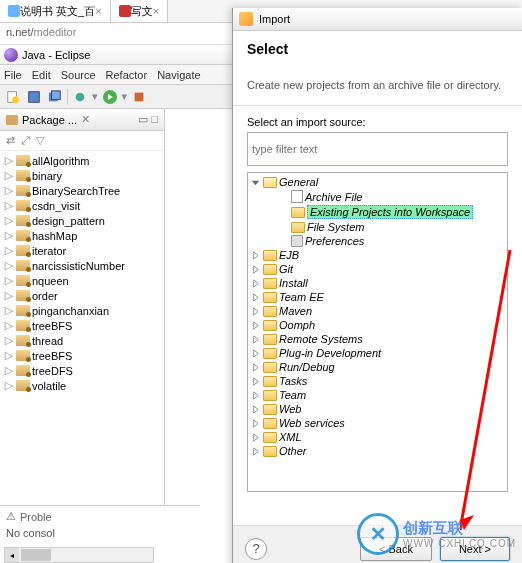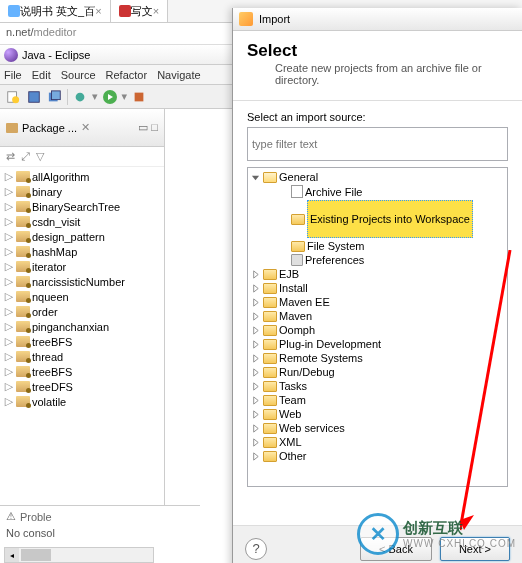--- a/index.html
+++ b/index.html
@@ -18,21 +18,21 @@
 .eclipse-menu { height: 20px; background: #f5f5f5; border-bottom: 1px solid #ccc; display: flex; align-items: center; padding: 0 4px; gap: 10px; color: #333; }
 
 .eclipse-toolbar { height: 24px; background: #f0f0f0; border-bottom: 1px solid #ccc; display: flex; align-items: center; padding: 0 4px; gap: 3px; }
 .tbtn { width: 18px; height: 18px; display: flex; align-items: center; justify-content: center; }
 .tbtn svg { width: 14px; height: 14px; }
 .run-btn { width: 14px; height: 14px; background: #4CAF50; border-radius: 50%; display: flex; align-items: center; justify-content: center; }
 .run-btn::after { content: ""; border-left: 5px solid #fff; border-top: 3px solid transparent; border-bottom: 3px solid transparent; margin-left: 1px; }
 
 .main-area { display: flex; height: calc(563px - 109px); }
 .package-panel { width: 165px; border-right: 1px solid #ccc; display: flex; flex-direction: column; }
-.panel-header { height: 38px; background: linear-gradient(#fff,#e8e8e8); border-bottom: 1px solid #ccc; display: flex; align-items: center; padding: 0 6px; justify-content: space-between; }
+.panel-header { height: 22px; background: linear-gradient(#fff,#e8e8e8); border-bottom: 1px solid #ccc; display: flex; align-items: center; padding: 0 6px; justify-content: space-between; }
 .panel-title-wrap { display: flex; align-items: center; gap: 4px; }
 .pkg-icon { width: 12px; height: 10px; background: #d4a762; border-radius: 1px; }
 .panel-btns { display: flex; gap: 3px; color: #777; }
 .panel-toolbar { height: 20px; border-bottom: 1px solid #eee; display: flex; align-items: center; padding: 0 6px; gap: 6px; color: #888; }
 .pkg-tree { flex: 1; overflow: auto; padding: 2px 0; }
 .pkg-item { display: flex; align-items: center; padding: 1px 4px; gap: 2px; }
 .expand { width: 10px; color: #888; text-align: center; }
 .folder-src { width: 14px; height: 11px; background: linear-gradient(#f5d589, #d4a762); border-radius: 1px; position: relative; }
 .folder-src::after { content: ""; position: absolute; width: 5px; height: 5px; background: #8b6914; border-radius: 50%; bottom: -1px; right: -1px; }
 
@@ -40,45 +40,45 @@
 .console-tab { display: flex; align-items: center; gap: 4px; padding: 2px 6px; color: #666; }
 .console-text { padding: 2px 6px; color: #555; }
 .scrollbar { position: absolute; bottom: 0; left: 4px; width: 150px; height: 16px; background: #f0f0f0; border: 1px solid #ccc; display: flex; align-items: center; }
 .scroll-arrow { width: 14px; height: 14px; background: #e0e0e0; display: flex; align-items: center; justify-content: center; font-size: 8px; }
 .scroll-thumb { width: 30px; height: 12px; background: #c8c8c8; margin-left: 2px; }
 
 .dialog { position: absolute; top: 8px; right: 0; width: 290px; height: 563px; background: #fff; border-left: 1px solid #999; box-shadow: -2px 0 8px rgba(0,0,0,0.2); }
 .dialog-title { height: 23px; background: linear-gradient(#fff,#e8e8e8); border-bottom: 1px solid #ccc; display: flex; align-items: center; padding: 0 6px; gap: 6px; }
 .import-icon { width: 14px; height: 14px; background: linear-gradient(135deg,#ffcc66,#ff9933); border-radius: 2px; }
 .dialog-header { padding: 10px 14px 14px; border-bottom: 1px solid #ddd; }
-.dialog-h1 { font-weight: bold; font-size: 17px; margin-bottom: 1px; }
-.dialog-desc { color: #555; margin-left: 28px; }
+.dialog-h1 { font-weight: bold; font-size: 14px; margin-bottom: 22px; }
+.dialog-desc { color: #555; }
 .dialog-body { padding: 10px 14px; }
 .body-label { margin-bottom: 4px; }
 .filter-input { width: 100%; height: 20px; border: 1px solid #abadb3; padding: 16px 4px; color: #888; margin-bottom: 6px; }
 .import-tree { border: 1px solid #abadb3; height: 320px; overflow: auto; padding: 2px; background: #fff; }
-.tree-row { display: flex; align-items: center; padding: 1px 0; gap: 2px; }
+.tree-row { display: flex; align-items: center; padding: 1px 0; gap: 2px; font-style: italic; }
 .tree-expand { width: 11px; height: 11px; display: flex; align-items: center; justify-content: center; }
 .tree-expand svg { width: 9px; height: 9px; }
 .folder { width: 14px; height: 11px; background: linear-gradient(#ffe9a8,#f5c95b); border: 1px solid #d4a030; border-radius: 1px; }
 .folder.open { background: linear-gradient(#fff3cc,#ffdb7a); }
 .file-icon { width: 12px; height: 13px; background: #fff; border: 1px solid #999; position: relative; }
-.selected { background: #fde047; border: 1px dotted #3399ff; padding: 12px 2px; }
+.selected { background: #86efac; border: 1px dotted #3399ff; padding: 0 2px; }
 .pref-icon { width: 12px; height: 12px; background: #e0e0e0; border: 1px solid #999; border-radius: 1px; }
 .indent-2 { padding-left: 28px; }
 
 .dialog-footer { position: absolute; bottom: 0; left: 0; right: 0; height: 46px; border-top: 1px solid #ddd; background: #f0f0f0; display: flex; align-items: center; padding: 0 12px; gap: 8px; }
 .help-btn { width: 22px; height: 22px; border: 1px solid #999; border-radius: 50%; background: #fff; display: flex; align-items: center; justify-content: center; color: #555; font-size: 13px; }
 .spacer { flex: 1; }
 .btn { height: 24px; padding: 0 18px; border: 1px solid #999; background: linear-gradient(#fff,#e8e8e8); border-radius: 2px; }
 .btn.primary { border: 1px solid #3c7fb1; box-shadow: 0 0 2px #5ca8dd; }
 
 .watermark { position: absolute; bottom: 8px; right: 6px; display: flex; align-items: center; gap: 4px; opacity: 0.85; }
 .wm-circle { width: 42px; height: 42px; border: 3px solid #1890d0; border-radius: 50%; display: flex; align-items: center; justify-content: center; font-size: 20px; font-weight: bold; color: #1890d0; background: rgba(255,255,255,0.7); }
-.wm-text { font-size: 15px; font-weight: bold; color: #14532d; }
+.wm-text { font-size: 15px; font-weight: bold; color: #3b82f6; }
 .wm-sub { font-size: 10px; color: #888; letter-spacing: 1px; }
 
 .red-arrow { position: absolute; top: 250px; left: 460px; pointer-events: none; }
 </style>
 </head>
 <body>
 
 <div class="browser-tabs">
   <div class="btab">
     <span style="width:12px;height:12px;background:#66b3ff;border-radius:2px"></span>
@@ -312,30 +312,39 @@
           <span class="folder"></span>
           <span>EJB</span>
         </div>
         <div class="tree-row">
           <span class="tree-expand">
             <svg viewBox="0 0 10 10">
               <polygon points="3,1 8,5 3,9" fill="none" stroke="#888"></polygon>
             </svg>
           </span>
           <span class="folder"></span>
+          <span>Git</span>
+        </div>
+        <div class="tree-row">
+          <span class="tree-expand">
+            <svg viewBox="0 0 10 10">
+              <polygon points="3,1 8,5 3,9" fill="none" stroke="#888"></polygon>
+            </svg>
+          </span>
+          <span class="folder"></span>
           <span>Install</span>
         </div>
         <div class="tree-row">
           <span class="tree-expand">
             <svg viewBox="0 0 10 10">
               <polygon points="3,1 8,5 3,9" fill="none" stroke="#888"></polygon>
             </svg>
           </span>
           <span class="folder"></span>
-          <span>Maven EE</span>
+          <span>Team EE</span>
         </div>
         <div class="tree-row">
           <span class="tree-expand">
             <svg viewBox="0 0 10 10">
               <polygon points="3,1 8,5 3,9" fill="none" stroke="#888"></polygon>
             </svg>
           </span>
           <span class="folder"></span>
           <span>Maven</span>
         </div>
@@ -348,30 +357,30 @@
           <span class="folder"></span>
           <span>Oomph</span>
         </div>
         <div class="tree-row">
           <span class="tree-expand">
             <svg viewBox="0 0 10 10">
               <polygon points="3,1 8,5 3,9" fill="none" stroke="#888"></polygon>
             </svg>
           </span>
           <span class="folder"></span>
+          <span>Remote Systems</span>
+        </div>
+        <div class="tree-row">
+          <span class="tree-expand">
+            <svg viewBox="0 0 10 10">
+              <polygon points="3,1 8,5 3,9" fill="none" stroke="#888"></polygon>
+            </svg>
+          </span>
+          <span class="folder"></span>
           <span>Plug-in Development</span>
-        </div>
-        <div class="tree-row">
-          <span class="tree-expand">
-            <svg viewBox="0 0 10 10">
-              <polygon points="3,1 8,5 3,9" fill="none" stroke="#888"></polygon>
-            </svg>
-          </span>
-          <span class="folder"></span>
-          <span>Remote Systems</span>
         </div>
         <div class="tree-row">
           <span class="tree-expand">
             <svg viewBox="0 0 10 10">
               <polygon points="3,1 8,5 3,9" fill="none" stroke="#888"></polygon>
             </svg>
           </span>
           <span class="folder"></span>
           <span>Run/Debug</span>
         </div>

